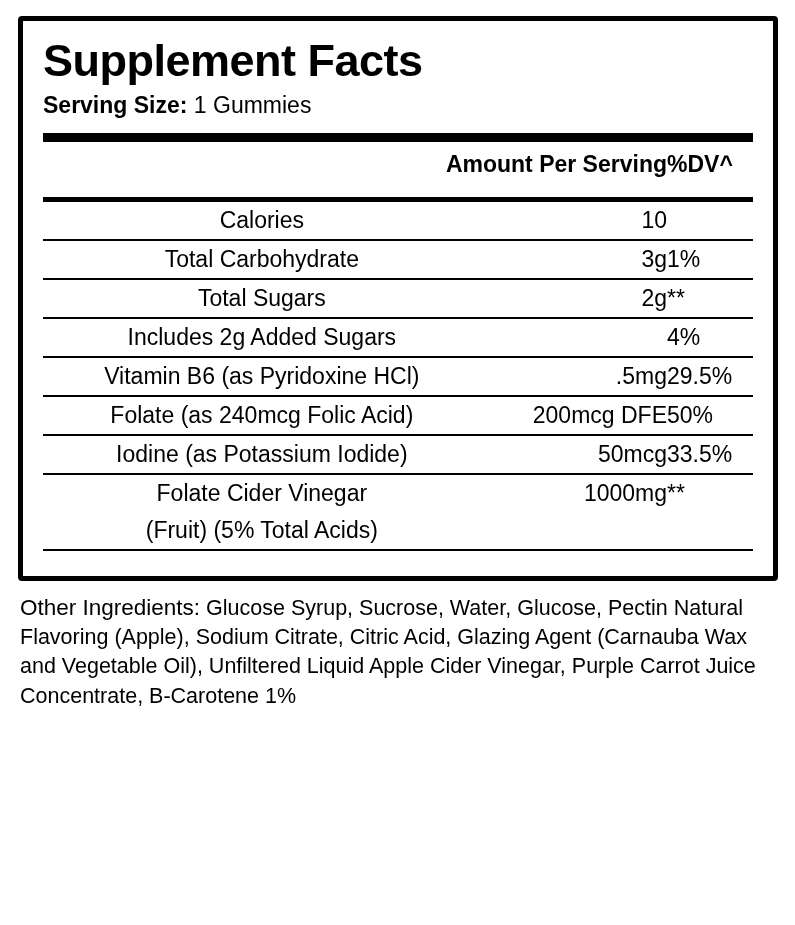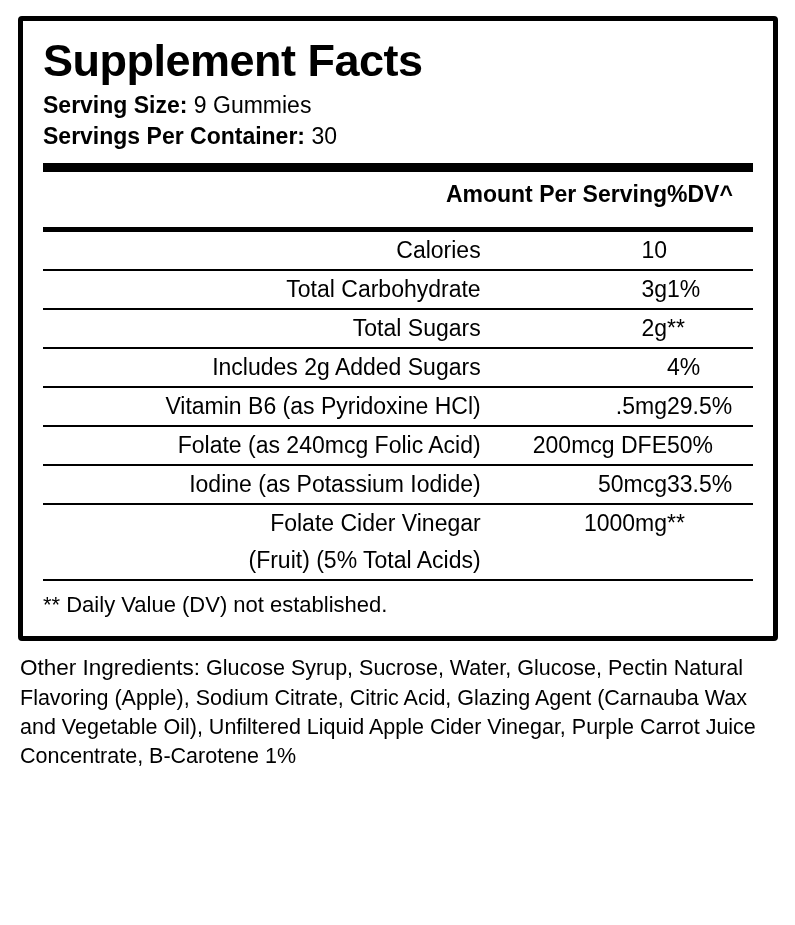--- a/index.html
+++ b/index.html
@@ -65,21 +65,21 @@
   table.facts tr.no-line td {
     border-bottom: none;
   }
   table.facts tr.head td {
     border-bottom: none;
     padding-top: 9px;
     padding-bottom: 19px;
     font-weight: bold;
   }
   td.name {
-    text-align: right;
+    text-align: center;
     white-space: nowrap;
   }
   td.amt {
     text-align: right;
     white-space: nowrap;
     padding-right: 6px;
   }
   td.dv {
     text-align: left;
     white-space: nowrap;
@@ -106,27 +106,23 @@
 <body>
 
 <div class="page">
 
   <div class="panel">
 
     <div class="title">Supplement Facts</div>
 
     <div class="serving-line">
       <b>Serving Size:</b>
-      <span>9 Gummies</span>
+      <span>1 Gummies</span>
     </div>
 
-    <div class="serving-line">
-      <b>Servings Per Container:</b>
-      <span>30</span>
-    </div>
 
     <div class="rule-thick"></div>
 
     <table class="facts">
       <tbody>
           <tr class="head">
         <td class="name"></td>
         <td class="amt">Amount Per Serving</td>
         <td class="dv">%DV^</td>
       </tr>
@@ -179,21 +175,20 @@
       </tr>
       <tr>
         <td class="name">(Fruit) (5% Total Acids)</td>
         <td class="amt"></td>
         <td class="dv"></td>
       </tr>
     </tbody>
       </table>
 
     <div class="footnotes">
-      <div>** Daily Value (DV) not established.</div>
     </div>
 
   </div>
 
   <div class="other">
     <b>Other Ingredients:</b>
     <span>Glucose Syrup, Sucrose, Water, Glucose, Pectin Natural Flavoring (Apple), Sodium Citrate, Citric Acid, Glazing Agent (Carnauba Wax and Vegetable Oil), Unfiltered Liquid Apple Cider Vinegar, Purple Carrot Juice Concentrate, B-Carotene 1%</span>
   </div>
 
 </div>

